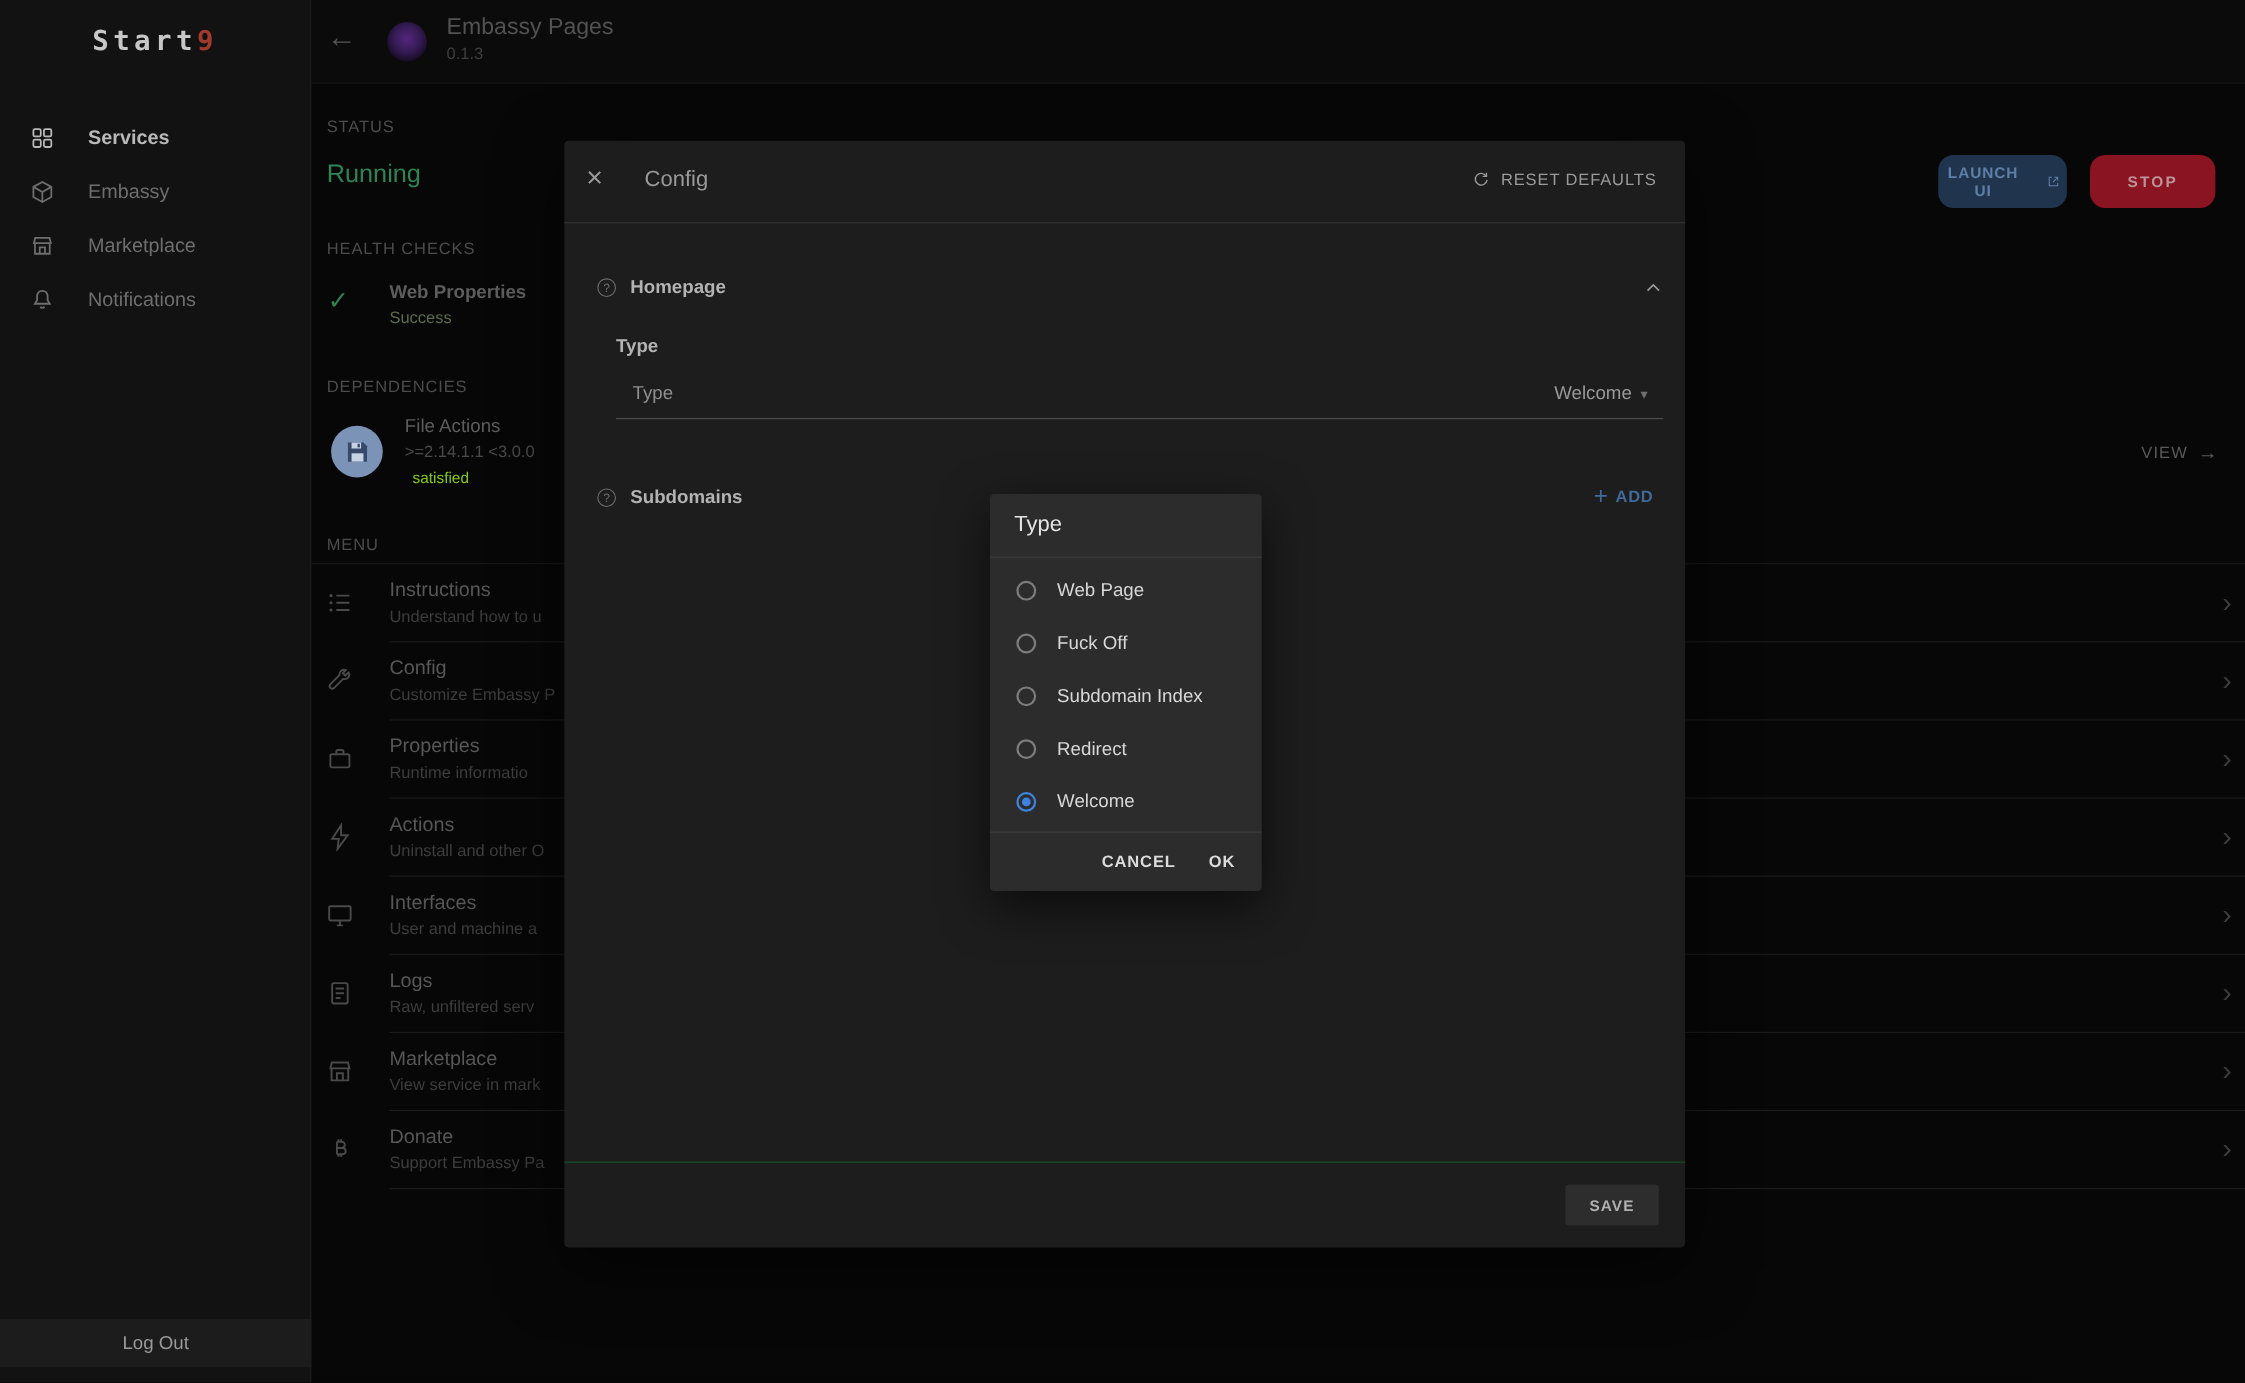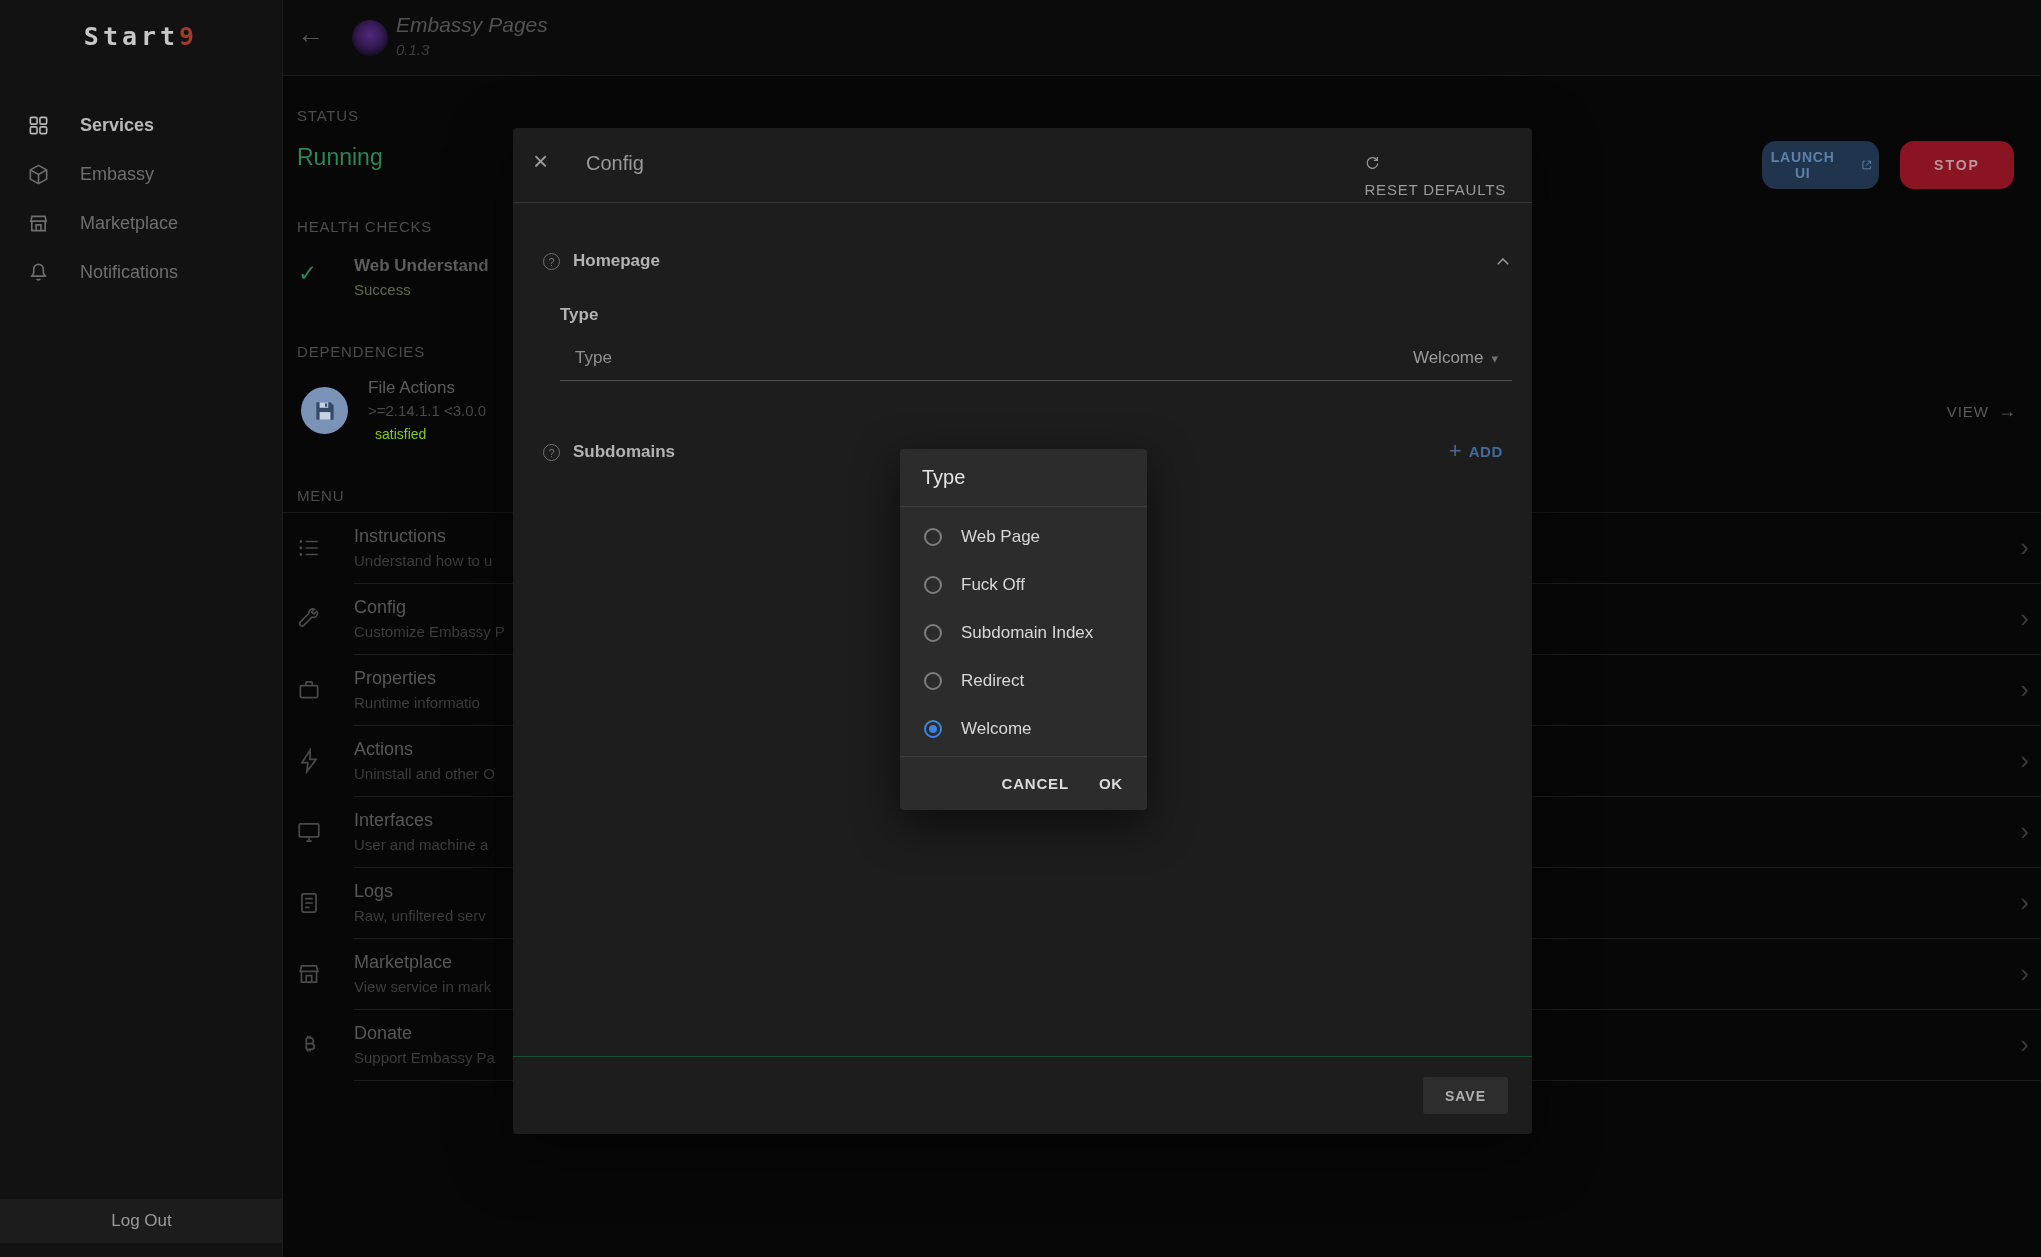--- a/index.html
+++ b/index.html
@@ -25,21 +25,21 @@
   .logout{position:absolute;bottom:14px;left:0;width:283px;height:44px;background:#1c1c1c;color:#9a9a9a;
     display:flex;align-items:center;justify-content:center;font-size:17px;cursor:pointer;}
 
   
   .main{position:absolute;left:283px;top:0;right:0;bottom:0;background:#070707;z-index:1;}
   .toolbar{position:absolute;top:0;left:0;right:0;height:75px;background:#0b0b0b;border-bottom:1px solid #1a1a1a;}
   .back{position:absolute;left:14px;top:21px;font-size:27px;color:#565656;cursor:pointer;line-height:1;}
   .icon-back::before{content:"\2190";}
   .app-icon{position:absolute;left:69px;top:20px;width:36px;height:36px;border-radius:50%;
     background:radial-gradient(circle at 50% 42%, #53277d 0%, #341a52 45%, #140b20 78%, #0c0712 100%);}
-  .title-block{position:absolute;left:113px;top:13px;font-style:italic;}
+  .title-block{position:absolute;left:123px;top:13px;}
   .app-title{font-size:21px;color:#525252;font-weight:500;}
   .app-version{font-size:15px;color:#3e3e3e;margin-top:4px;}
 
   .section-label{position:absolute;left:14px;font-size:15px;font-weight:500;color:#4c4c4c;letter-spacing:0.8px;}
   .lbl-status{top:107px;}
   .lbl-health{top:218px;}
   .lbl-deps{top:343px;}
   .lbl-menu{top:487px;}
 
   .running{position:absolute;left:14px;top:144px;font-size:23px;color:#2e8455;}
@@ -77,22 +77,22 @@
   .mi-chev{position:absolute;right:12px;top:0;height:71px;line-height:68px;font-size:26px;color:#3c3c3c;}
   .icon-chev::before{content:"\203A";}
 
   
   .modal{position:absolute;left:513px;top:128px;width:1019px;height:1006px;background:#1d1d1d;border-radius:4px;
     box-shadow:0 18px 60px rgba(0,0,0,0.55);z-index:10;}
   .modal-header{position:absolute;top:0;left:0;right:0;height:74px;border-bottom:1px solid #343434;}
   .modal-close{position:absolute;left:20px;top:20px;font-size:26px;color:#9a9a9a;cursor:pointer;line-height:1;}
   .icon-close::before{content:"\00D7";}
   .modal-title{position:absolute;left:73px;top:24px;font-size:20px;color:#9a9a9a;}
-  .modal-reset{position:absolute;right:26px;top:27px;display:flex;gap:9px;color:#9a9a9a;
-    font-size:15px;letter-spacing:0.8px;cursor:pointer;flex-direction:column;}
+  .modal-reset{position:absolute;right:26px;top:27px;display:flex;align-items:center;gap:9px;color:#9a9a9a;
+    font-size:15px;letter-spacing:0.8px;cursor:pointer;}
   .modal-reset svg{width:17px;height:17px;stroke:currentColor;fill:none;stroke-width:1.8;}
 
   .sec{position:absolute;left:0;right:0;height:34px;}
   .sec-homepage{top:117px;}
   .sec-subdomains{top:308px;}
   .help{position:absolute;left:30px;top:8px;width:17px;height:17px;border:1px solid #6f6f6f;border-radius:50%;
     color:#6f6f6f;font-size:11px;display:flex;align-items:center;justify-content:center;box-sizing:border-box;cursor:pointer;}
   .icon-help::before{content:"?";}
   .sec-title{position:absolute;left:60px;top:6px;font-size:17px;font-weight:bold;color:#b3b3b3;}
   .collapse{position:absolute;right:20px;top:8px;width:18px;height:18px;color:#9a9a9a;cursor:pointer;}
@@ -200,21 +200,21 @@
         <path d="M14 4 H20 V10"></path>
         <path d="M20 4 L11 13"></path>
       </svg>
   </button>
   <button class="btn btn-stop">
     <span>STOP</span>
   </button>
 
   <div class="section-label lbl-health">HEALTH CHECKS</div>
   <span class="check-icon icon-check"></span>
-  <div class="check-name">Web Understand</div>
+  <div class="check-name">Web Properties</div>
   <div class="check-status">Success</div>
 
   <div class="section-label lbl-deps">DEPENDENCIES</div>
   <span class="dep-avatar">
     <svg viewBox="0 0 24 24">
         <path d="M4 4 H17 L20 7 V20 H4 Z" fill="#35496b"></path>
         <rect x="7" y="4" width="8" height="5" fill="#c7d2e3"></rect>
         <rect x="12" y="5" width="2" height="3" fill="#35496b"></rect>
         <rect x="7" y="13" width="10" height="7" fill="#c7d2e3"></rect>
       </svg>

